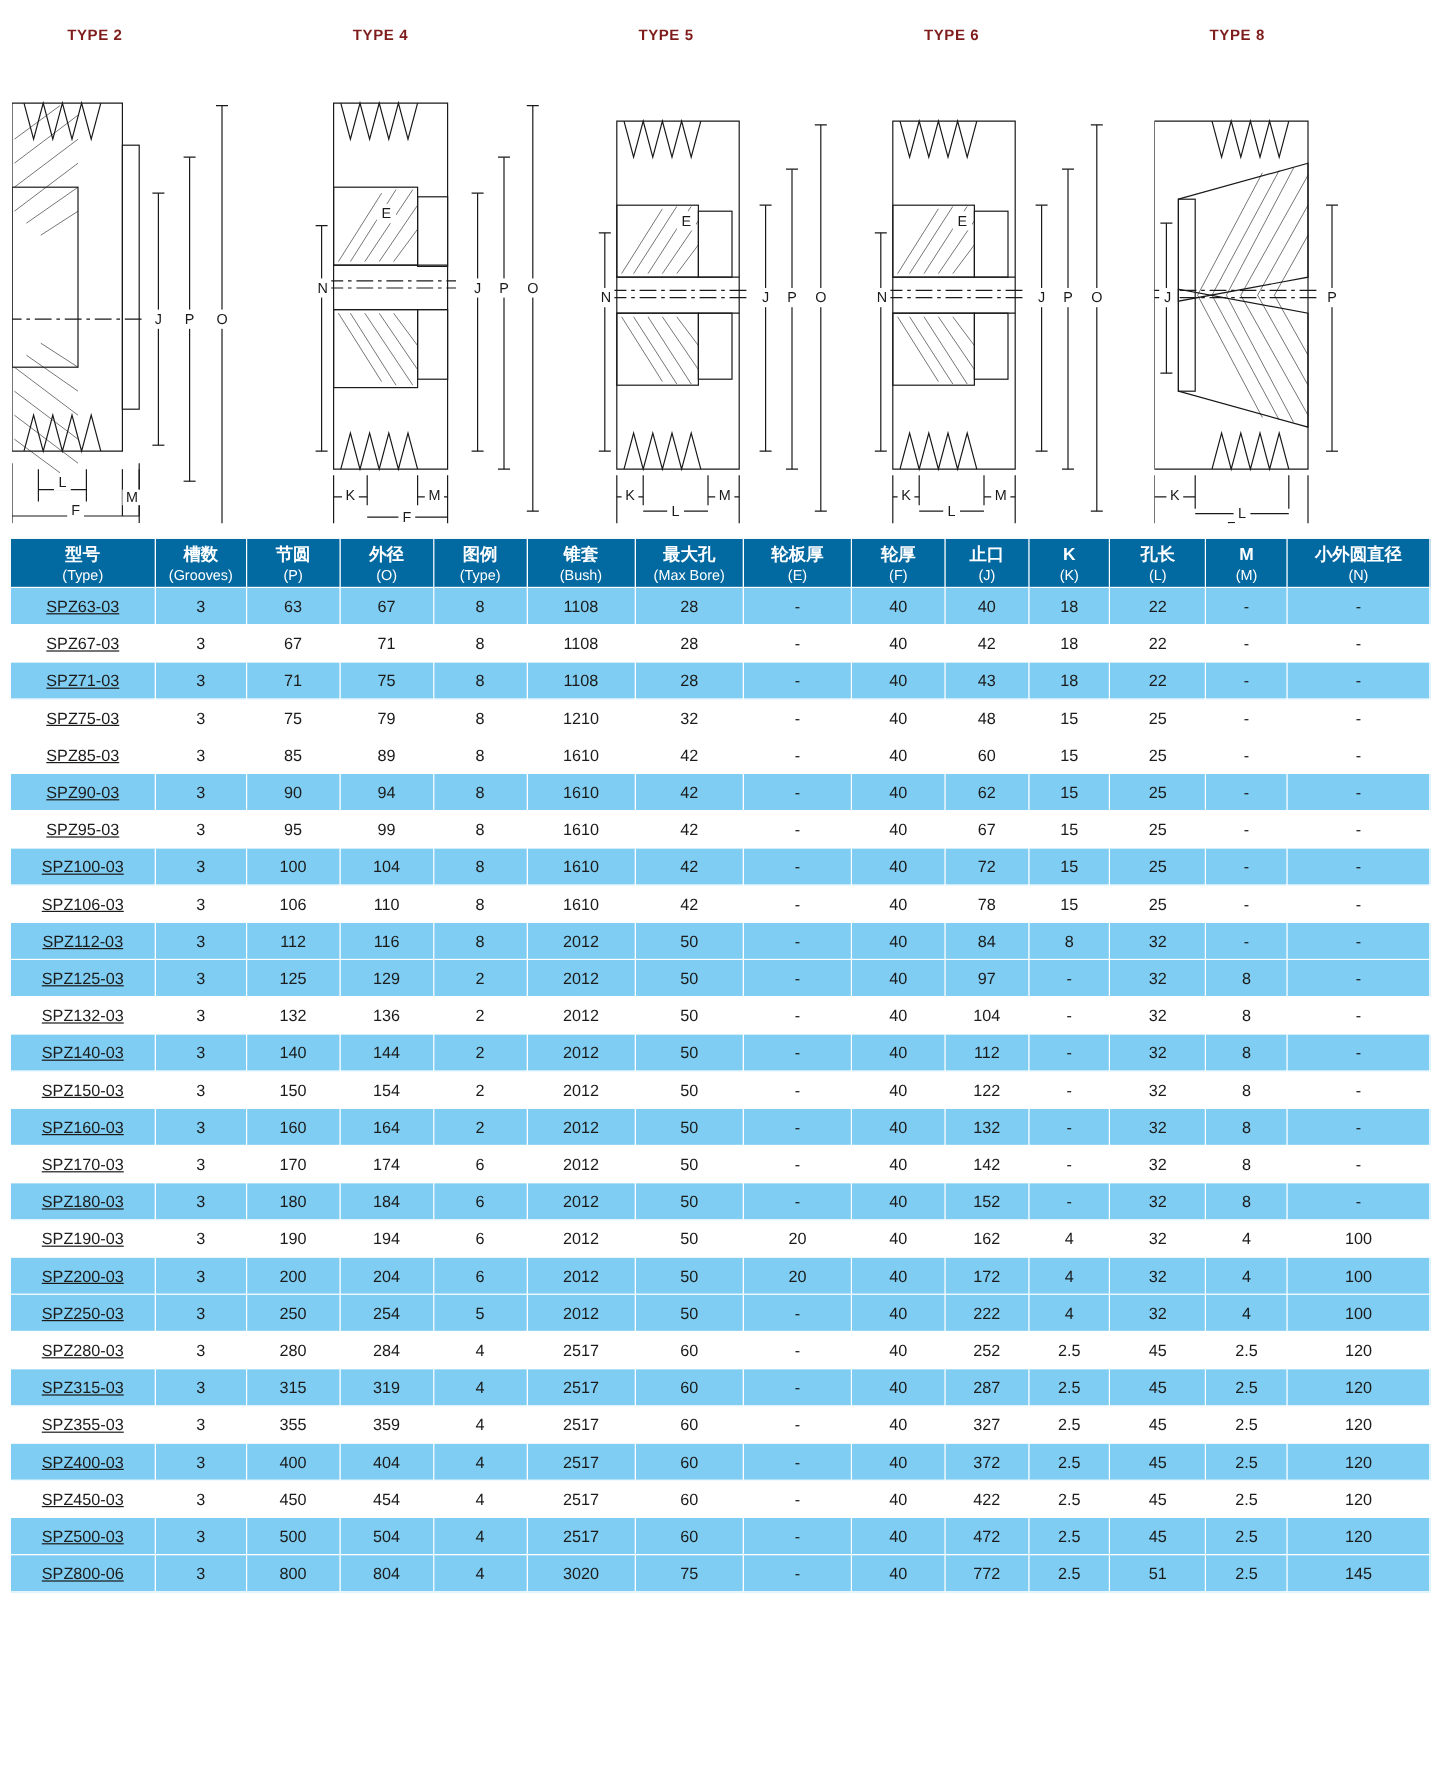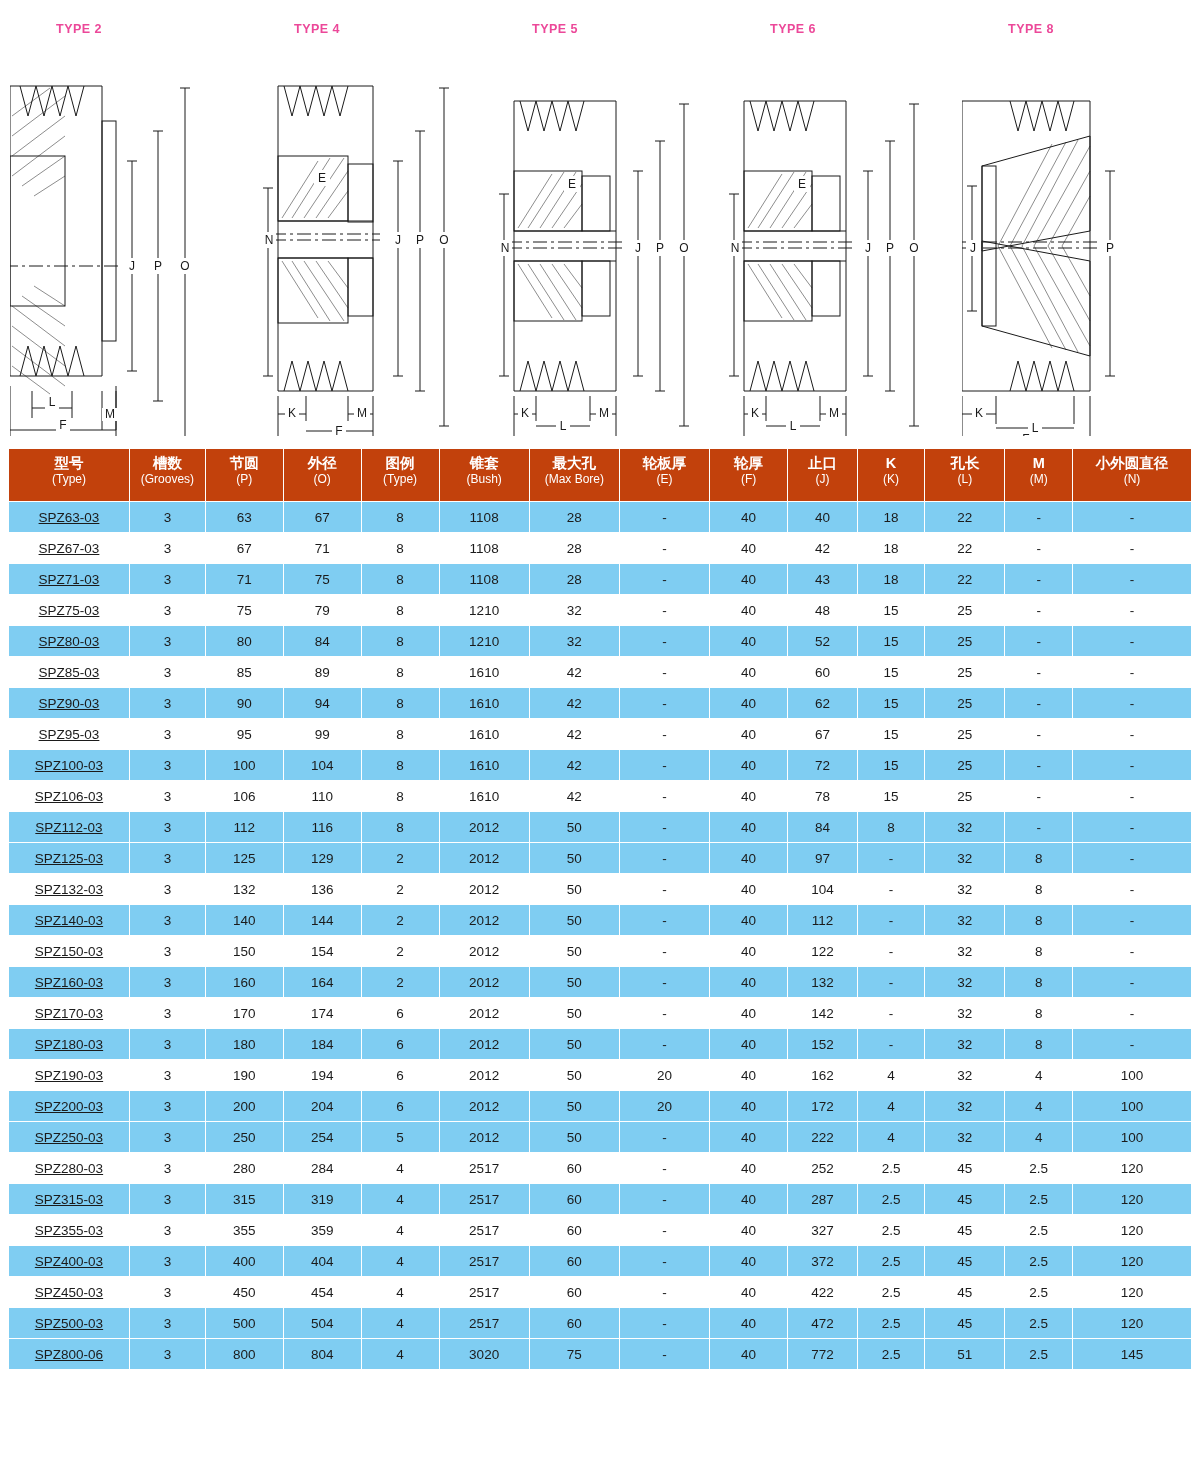--- a/index.html
+++ b/index.html
@@ -22,21 +22,21 @@
     padding: 22px 10px 0 10px;
     justify-content: space-between;
   }
   .diagram {
     width: 228px;
     position: relative;
   }
   .diagram-title {
     font-size: 12.5px;
     font-weight: bold;
-    color: #ec4899;
+    color: #7f1d1d;
     letter-spacing: .5px;
     text-align: left;
     padding-left: 46px;
     margin-bottom: 10px;
   }
   .diagram svg { display: block; }
 
   
   .table-wrap {
     padding: 12px 8px 10px 8px;
@@ -46,24 +46,24 @@
     width: 1184px;
     table-layout: fixed;
   }
   table.spec th, table.spec td {
     border: 1px solid #ffffff;
     text-align: center;
     font-size: 13.5px;
     color: #1b1b1b;
   }
   table.spec thead th {
-    background: #c2410c;
+    background: #0369a1;
     color: #ffffff;
     font-weight: bold;
-    padding: 5px 1px 14px 1px;
+    padding: 5px 1px 2px 1px;
     line-height: 1.25;
     border: 1px solid #ffffff;
   }
   table.spec thead th .cn {
     display: block;
     font-size: 14.5px;
     font-weight: bold;
   }
   table.spec thead th .en {
     display: block;
@@ -536,36 +536,20 @@
             <td>1210</td>
             <td>32</td>
             <td>-</td>
             <td>40</td>
             <td>48</td>
             <td>15</td>
             <td>25</td>
             <td>-</td>
             <td>-</td>
           </tr>
-          <tr class="odd">
-            <td class="model">SPZ80-03</td>
-            <td>3</td>
-            <td>80</td>
-            <td>84</td>
-            <td>8</td>
-            <td>1210</td>
-            <td>32</td>
-            <td>-</td>
-            <td>40</td>
-            <td>52</td>
-            <td>15</td>
-            <td>25</td>
-            <td>-</td>
-            <td>-</td>
-          </tr>
           <tr class="even">
             <td class="model">SPZ85-03</td>
             <td>3</td>
             <td>85</td>
             <td>89</td>
             <td>8</td>
             <td>1610</td>
             <td>42</td>
             <td>-</td>
             <td>40</td>

